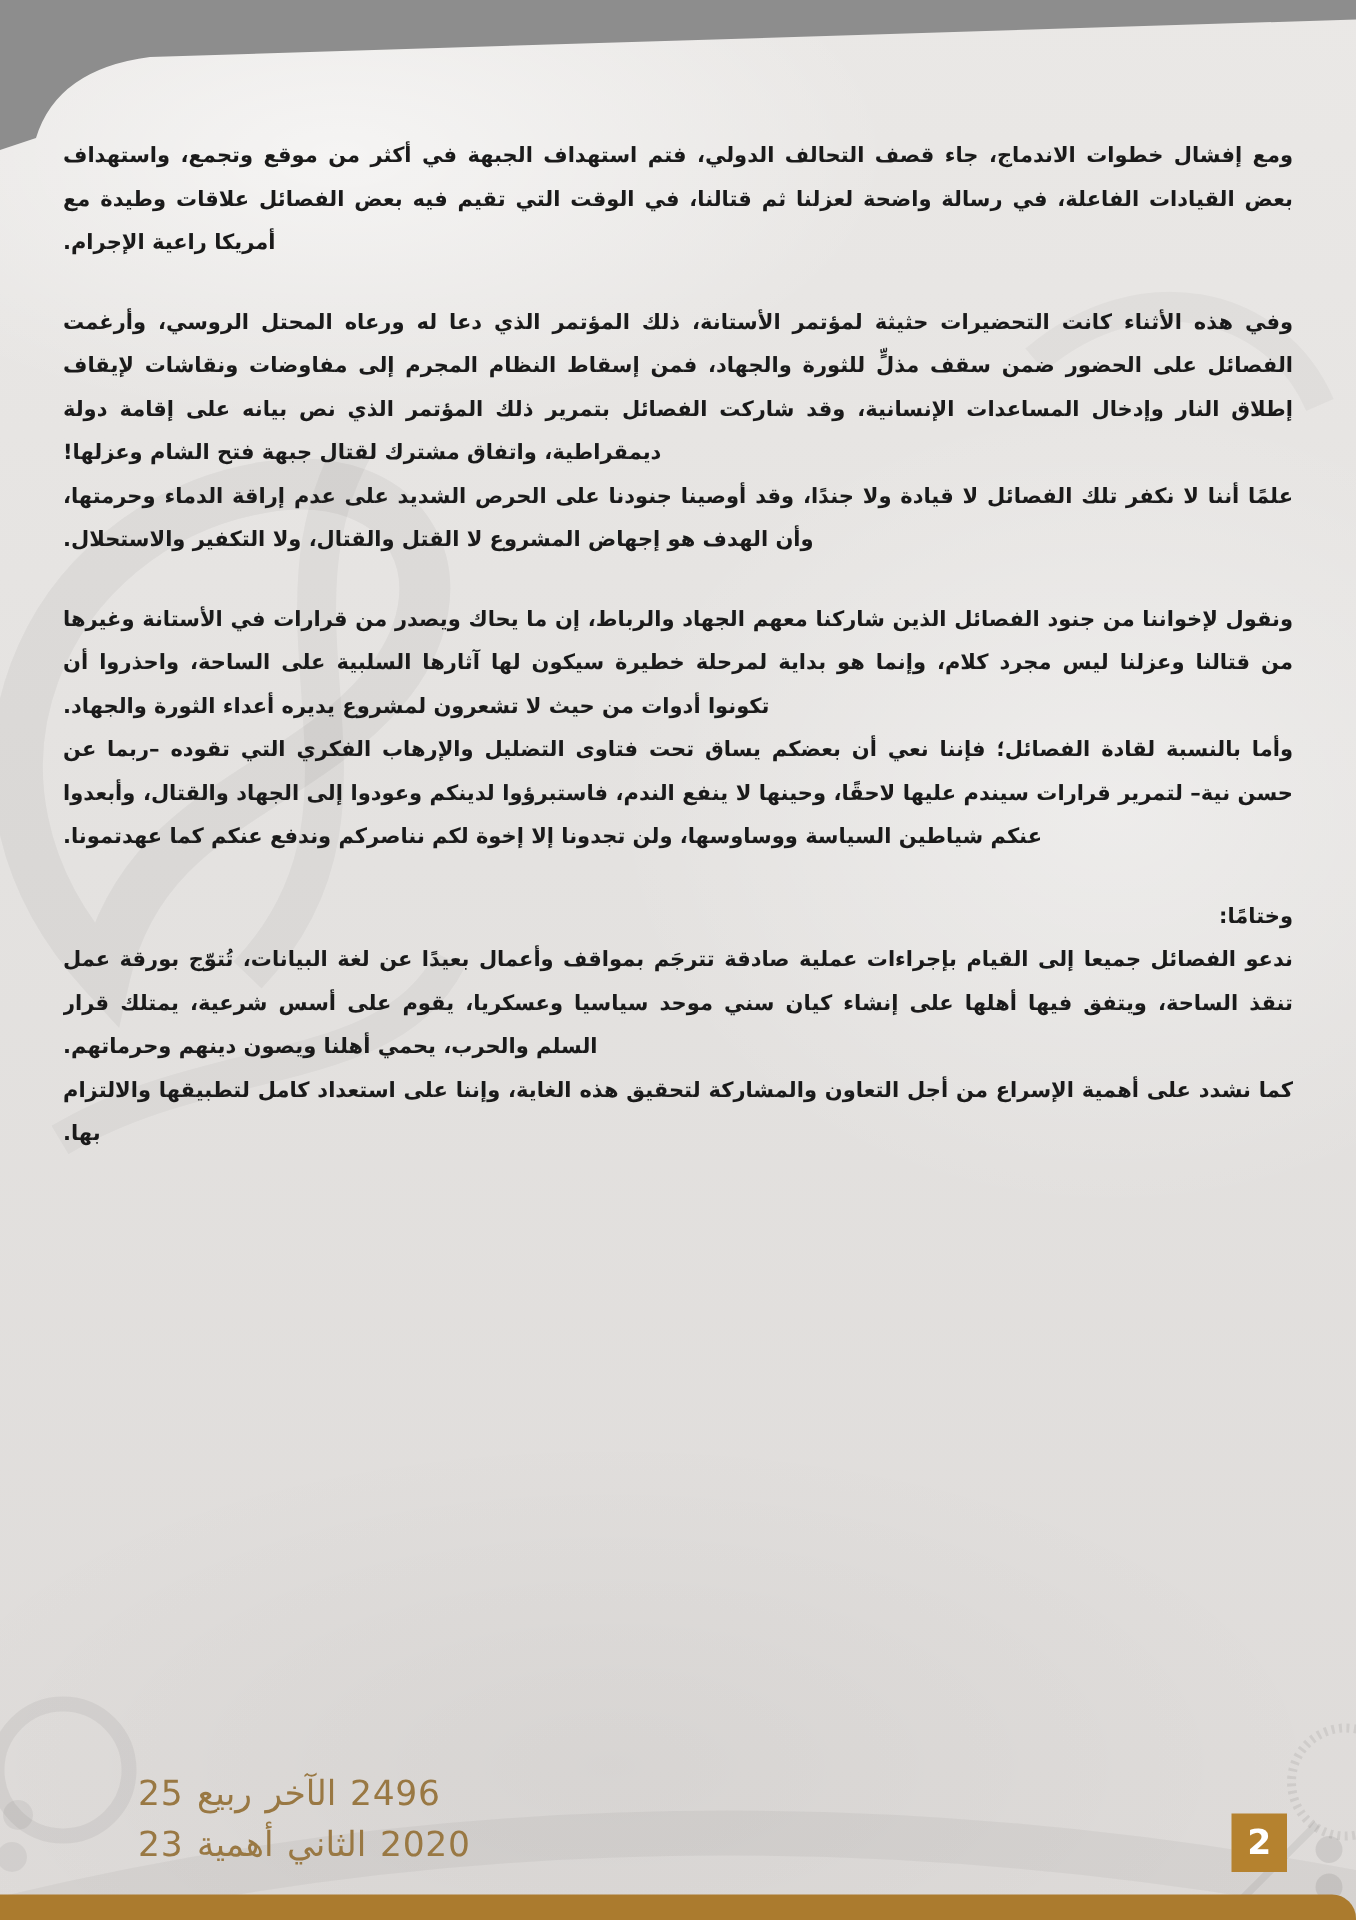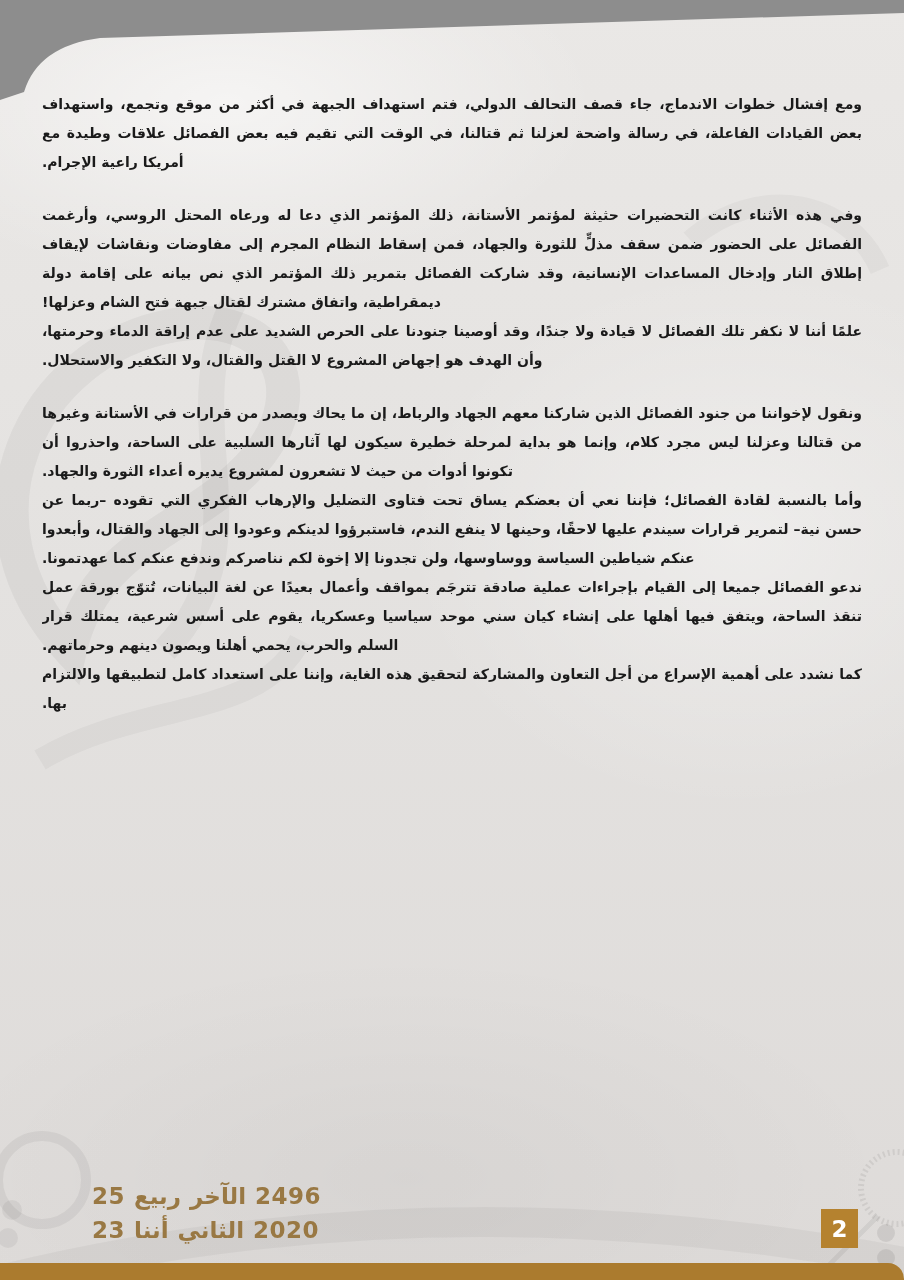--- a/index.html
+++ b/index.html
@@ -36,21 +36,21 @@
   }
   .para.gap{margin-top:24px;}
   .para.heading{text-align:right;text-align-last:right;}
 
   .date-block{
     position:absolute;left:92px;top:1182px;z-index:3;
     display:flex;flex-direction:column;gap:6px;
   }
   .date-row{
     direction:ltr;display:flex;gap:9px;
-    color:#997843;font-weight:bold;font-size:23px;line-height:28px;
+    color:#997843;font-weight:normal;font-size:23px;line-height:28px;
     letter-spacing:0.5px;
   }
   .page-badge{
     position:absolute;left:821px;top:1209px;width:37px;height:39px;z-index:3;
     background:#b5822f;display:flex;align-items:center;justify-content:center;
     color:#ffffff;font-weight:bold;font-size:23px;
   }
   .bottom-bar{
     position:absolute;left:0;bottom:0;width:904px;height:17px;z-index:4;
     background:#ab7b2e;border-top-right-radius:16px;
@@ -86,34 +86,35 @@
   <svg class="top-edge" width="904" height="120" viewBox="0 0 904 120" xmlns="http://www.w3.org/2000/svg">
     <path d="M0,0 H904 V13 L100,38 Q38,46 24,92 L0,100 Z" fill="#8d8d8d"></path>
   </svg>
 
   <main class="content">
       <p class="para justify">ومع إفشال خطوات الاندماج، جاء قصف التحالف الدولي، فتم استهداف الجبهة في أكثر من موقع وتجمع، واستهداف بعض القيادات الفاعلة، في رسالة واضحة لعزلنا ثم قتالنا، في الوقت التي تقيم فيه بعض الفصائل علاقات وطيدة مع أمريكا راعية الإجرام.</p>
       <p class="para justify gap">وفي هذه الأثناء كانت التحضيرات حثيثة لمؤتمر الأستانة، ذلك المؤتمر الذي دعا له ورعاه المحتل الروسي، وأرغمت الفصائل على الحضور ضمن سقف مذلٍّ للثورة والجهاد، فمن إسقاط النظام المجرم إلى مفاوضات ونقاشات لإيقاف إطلاق النار وإدخال المساعدات الإنسانية، وقد شاركت الفصائل بتمرير ذلك المؤتمر الذي نص بيانه على إقامة دولة ديمقراطية، واتفاق مشترك لقتال جبهة فتح الشام وعزلها!</p>
       <p class="para justify">علمًا أننا لا نكفر تلك الفصائل لا قيادة ولا جندًا، وقد أوصينا جنودنا على الحرص الشديد على عدم إراقة الدماء وحرمتها، وأن الهدف هو إجهاض المشروع لا القتل والقتال، ولا التكفير والاستحلال.</p>
       <p class="para justify gap">ونقول لإخواننا من جنود الفصائل الذين شاركنا معهم الجهاد والرباط، إن ما يحاك ويصدر من قرارات في الأستانة وغيرها من قتالنا وعزلنا ليس مجرد كلام، وإنما هو بداية لمرحلة خطيرة سيكون لها آثارها السلبية على الساحة، واحذروا أن تكونوا أدوات من حيث لا تشعرون لمشروع يديره أعداء الثورة والجهاد.</p>
       <p class="para justify">وأما بالنسبة لقادة الفصائل؛ فإننا نعي أن بعضكم يساق تحت فتاوى التضليل والإرهاب الفكري التي تقوده –ربما عن حسن نية– لتمرير قرارات سيندم عليها لاحقًا، وحينها لا ينفع الندم، فاستبرؤوا لدينكم وعودوا إلى الجهاد والقتال، وأبعدوا عنكم شياطين السياسة ووساوسها، ولن تجدونا إلا إخوة لكم نناصركم وندفع عنكم كما عهدتمونا.</p>
+      <p class="para heading gap">وختامًا:</p>
       <p class="para justify">ندعو الفصائل جميعا إلى القيام بإجراءات عملية صادقة تترجَم بمواقف وأعمال بعيدًا عن لغة البيانات، تُتوّج بورقة عمل تنقذ الساحة، ويتفق فيها أهلها على إنشاء كيان سني موحد سياسيا وعسكريا، يقوم على أسس شرعية، يمتلك قرار السلم والحرب، يحمي أهلنا ويصون دينهم وحرماتهم.</p>
       <p class="para justify">كما نشدد على أهمية الإسراع من أجل التعاون والمشاركة لتحقيق هذه الغاية، وإننا على استعداد كامل لتطبيقها والالتزام بها.</p>
     </main>
 
   <div class="date-block">
     <div class="date-row">
         <span>25</span>
         <span>ربيع</span>
         <span>الآخر</span>
         <span>2496</span>
       </div>
     <div class="date-row">
         <span>23</span>
-        <span>أننا</span>
+        <span>أهمية</span>
         <span>الثاني</span>
         <span>2020</span>
       </div>
   </div>
 
   <div class="page-badge">
     <span>2</span>
   </div>
 
   <div class="bottom-bar"></div>

